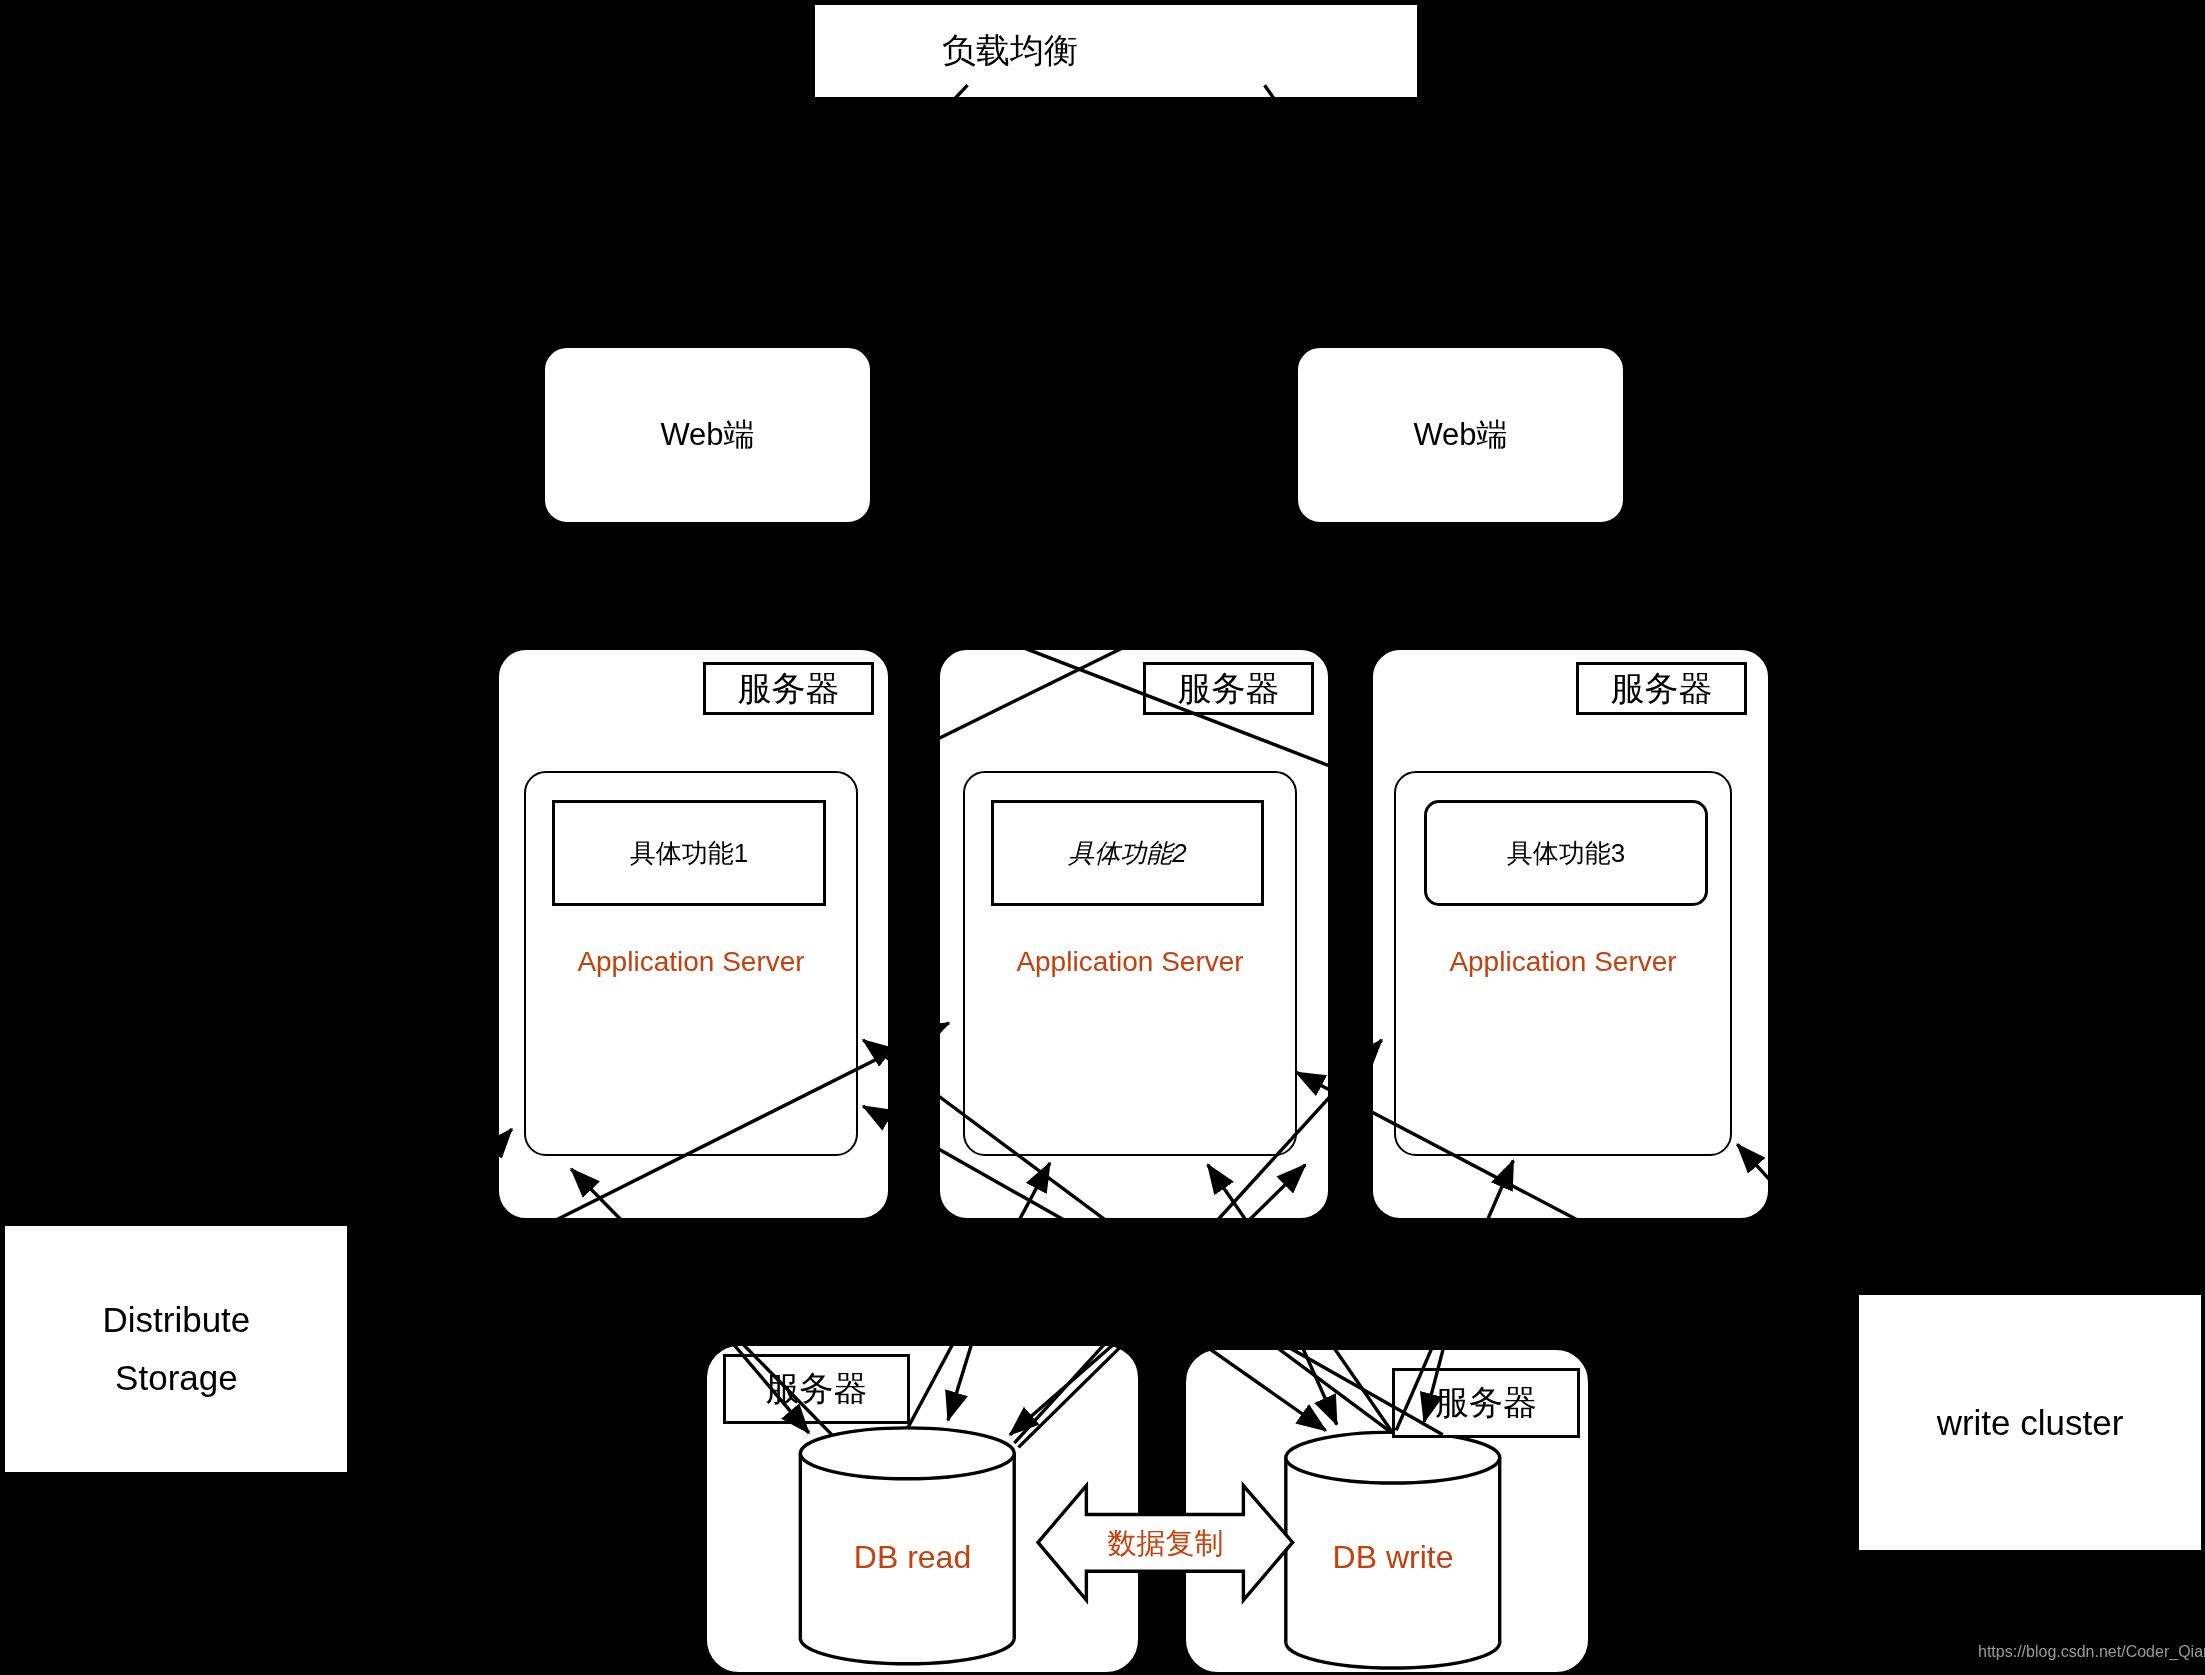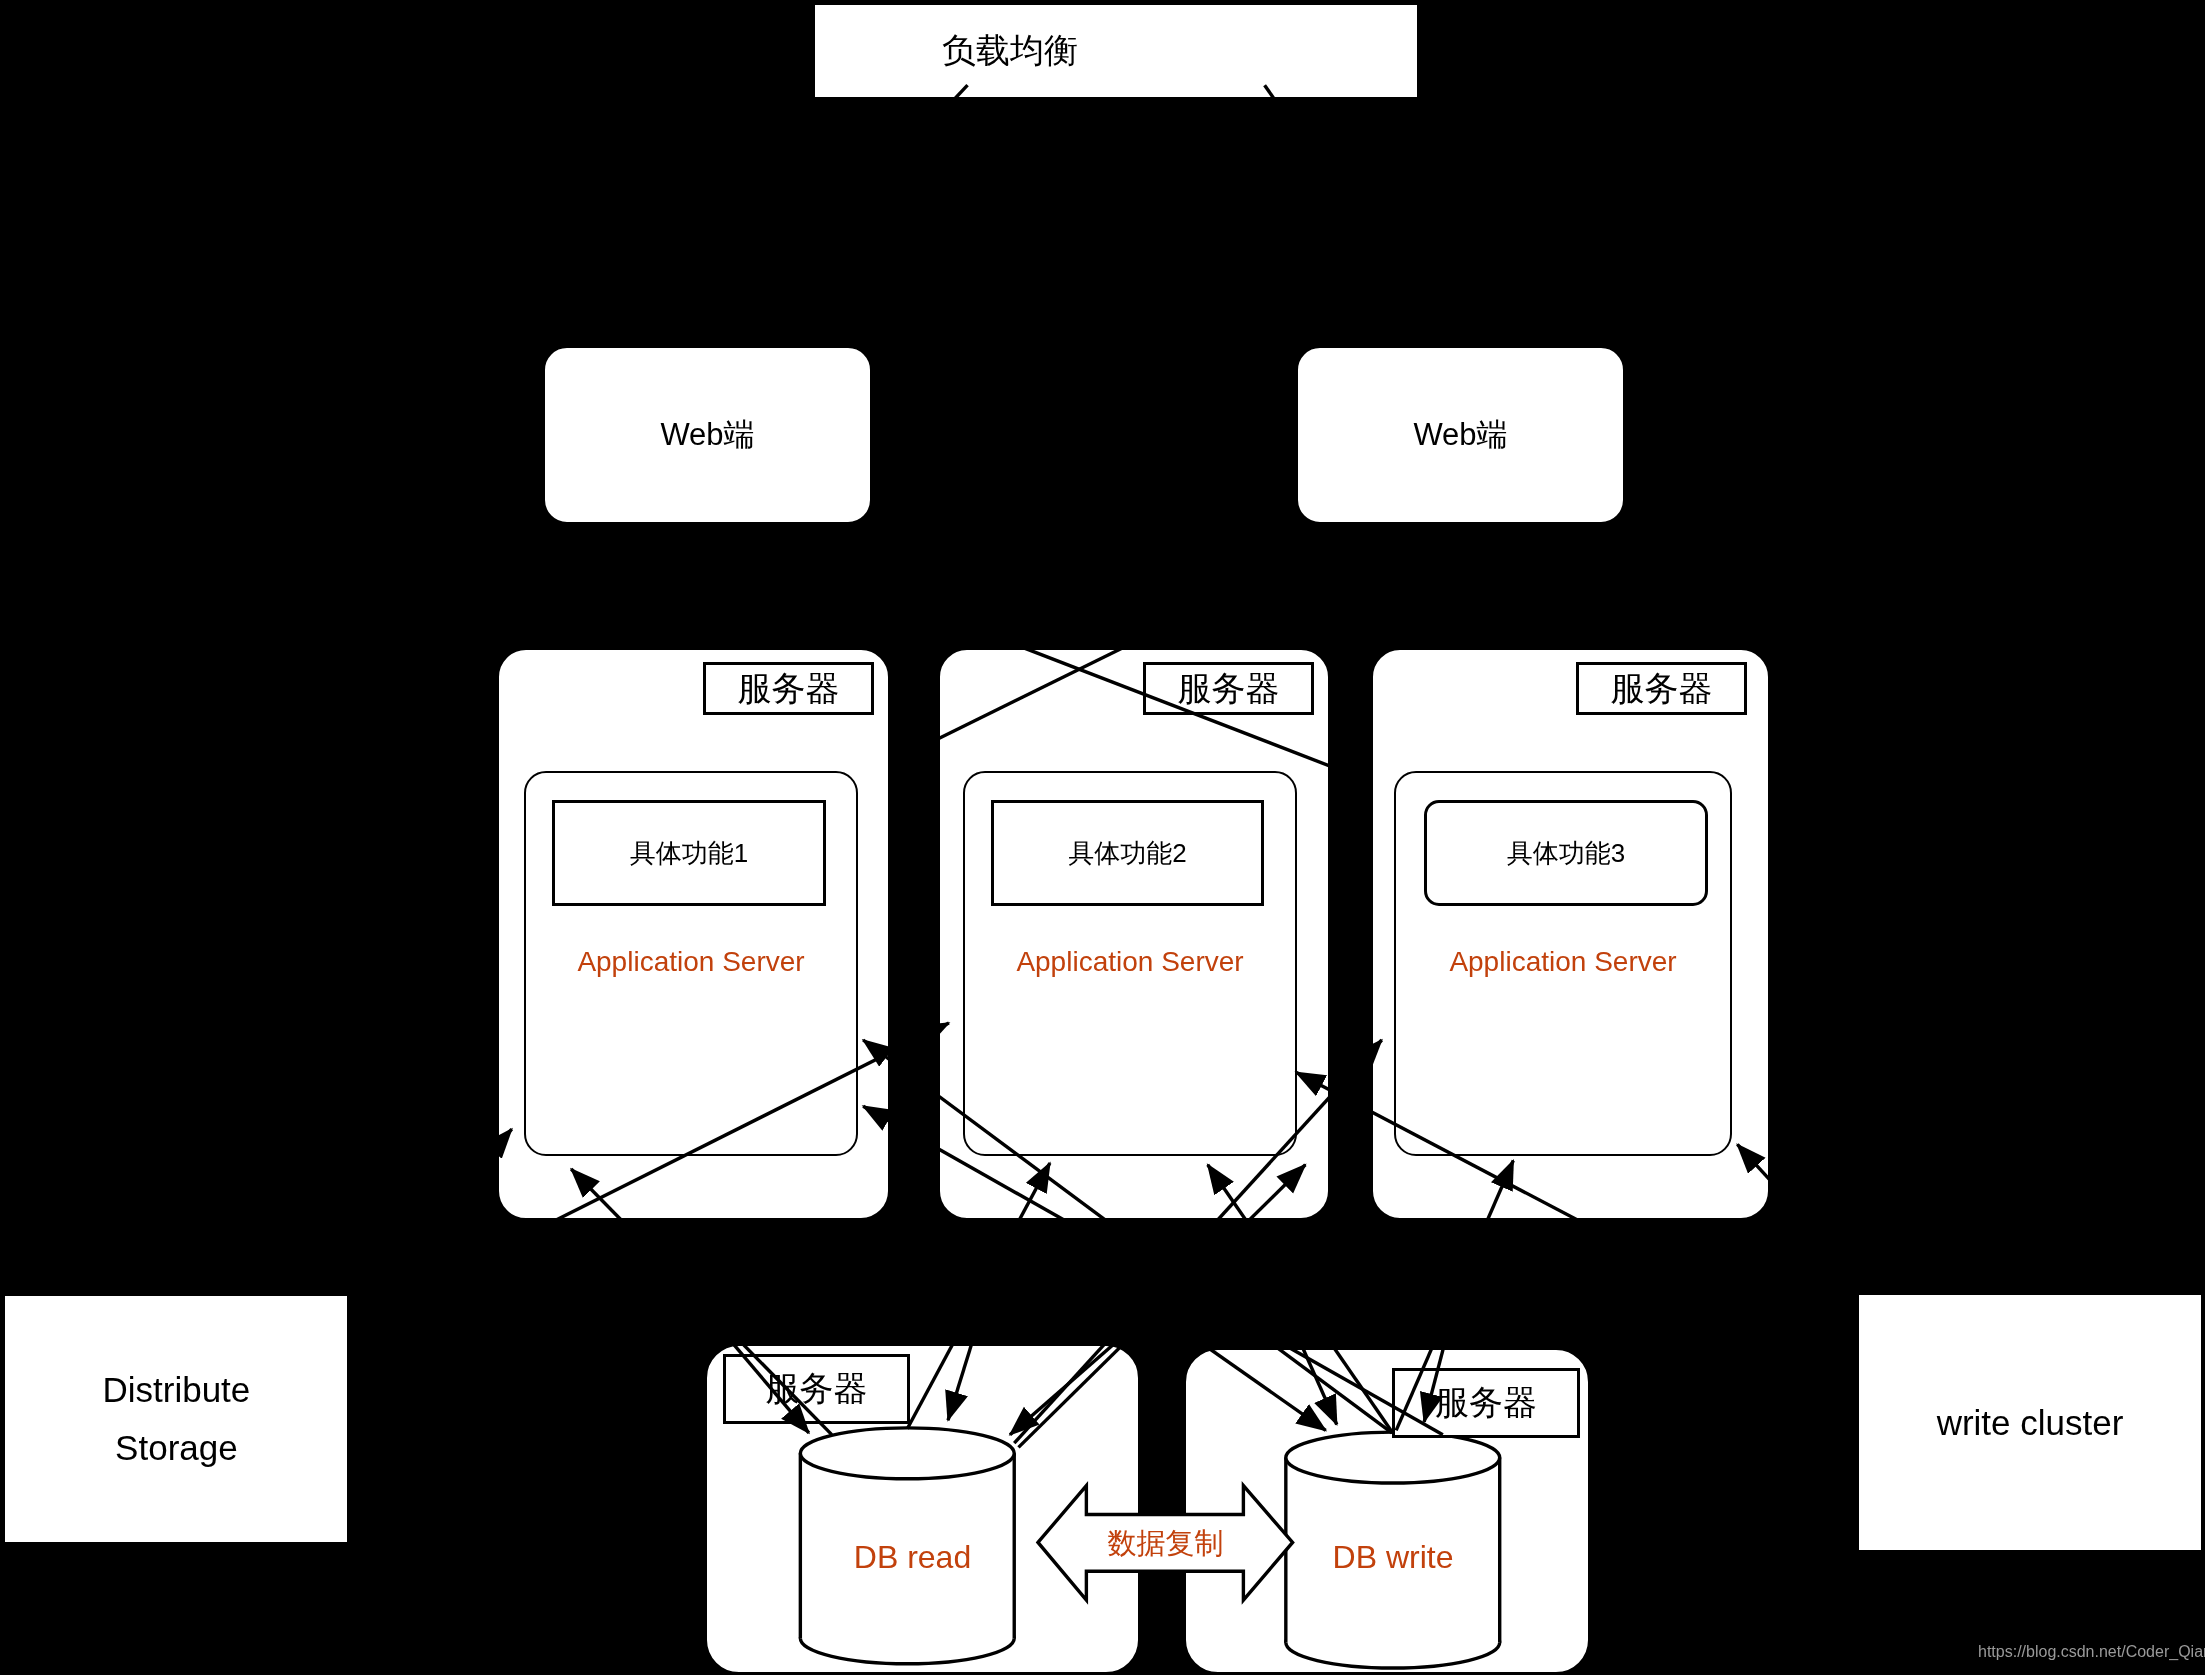--- a/index.html
+++ b/index.html
@@ -41,36 +41,36 @@
   <div class="box tag" style="left:552px;top:800px;width:274px;height:106px;font-size:26px;">
     <span>具体功能1</span>
   </div>
   <div class="txt" style="left:524px;top:934px;width:334px;height:56px;font-size:28px;">Application Server</div>
 
   <div class="box" style="left:938px;top:648px;width:392px;height:572px;border-radius:29px;"></div>
   <div class="box" style="left:963px;top:771px;width:334px;height:385px;border-radius:22px;"></div>
   <div class="box tag" style="left:1143px;top:662px;width:171px;height:53px;">
     <span>服务器</span>
   </div>
-  <div class="box tag" style="left:991px;top:800px;width:273px;height:106px;font-size:26px;">
+  <div class="box tag" style="left:991px;top:800px;width:273px;height:106px;font-size:26px;font-style:italic;">
     <span>具体功能2</span>
   </div>
   <div class="txt" style="left:963px;top:934px;width:334px;height:56px;font-size:28px;">Application Server</div>
 
   <div class="box" style="left:1371px;top:648px;width:399px;height:572px;border-radius:29px;"></div>
   <div class="box" style="left:1394px;top:771px;width:338px;height:385px;border-radius:22px;"></div>
   <div class="box tag" style="left:1576px;top:662px;width:171px;height:53px;">
     <span>服务器</span>
   </div>
   <div class="box tag" style="left:1424px;top:800px;width:284px;height:106px;font-size:26px;border-radius:15px;">
     <span>具体功能3</span>
   </div>
   <div class="txt" style="left:1394px;top:934px;width:338px;height:56px;font-size:28px;">Application Server</div>
 
-  <div class="box" style="left:3.4px;top:1294px;width:346px;height:250px;flex-direction:column;font-size:35px;line-height:58px;">
+  <div class="box" style="left:3.4px;top:1224px;width:346px;height:250px;flex-direction:column;font-size:35px;line-height:58px;">
     <span>Distribute</span>
     <span>Storage</span>
   </div>
 
   <div class="box" style="left:1857px;top:1293px;width:346px;height:259px;font-size:35px;">
     <span>write cluster</span>
   </div>
 
   <div class="box" style="left:705px;top:1344px;width:435px;height:330px;border-radius:34px;"></div>
   <div class="box" style="left:1184px;top:1348px;width:406px;height:326px;border-radius:34px;"></div>

